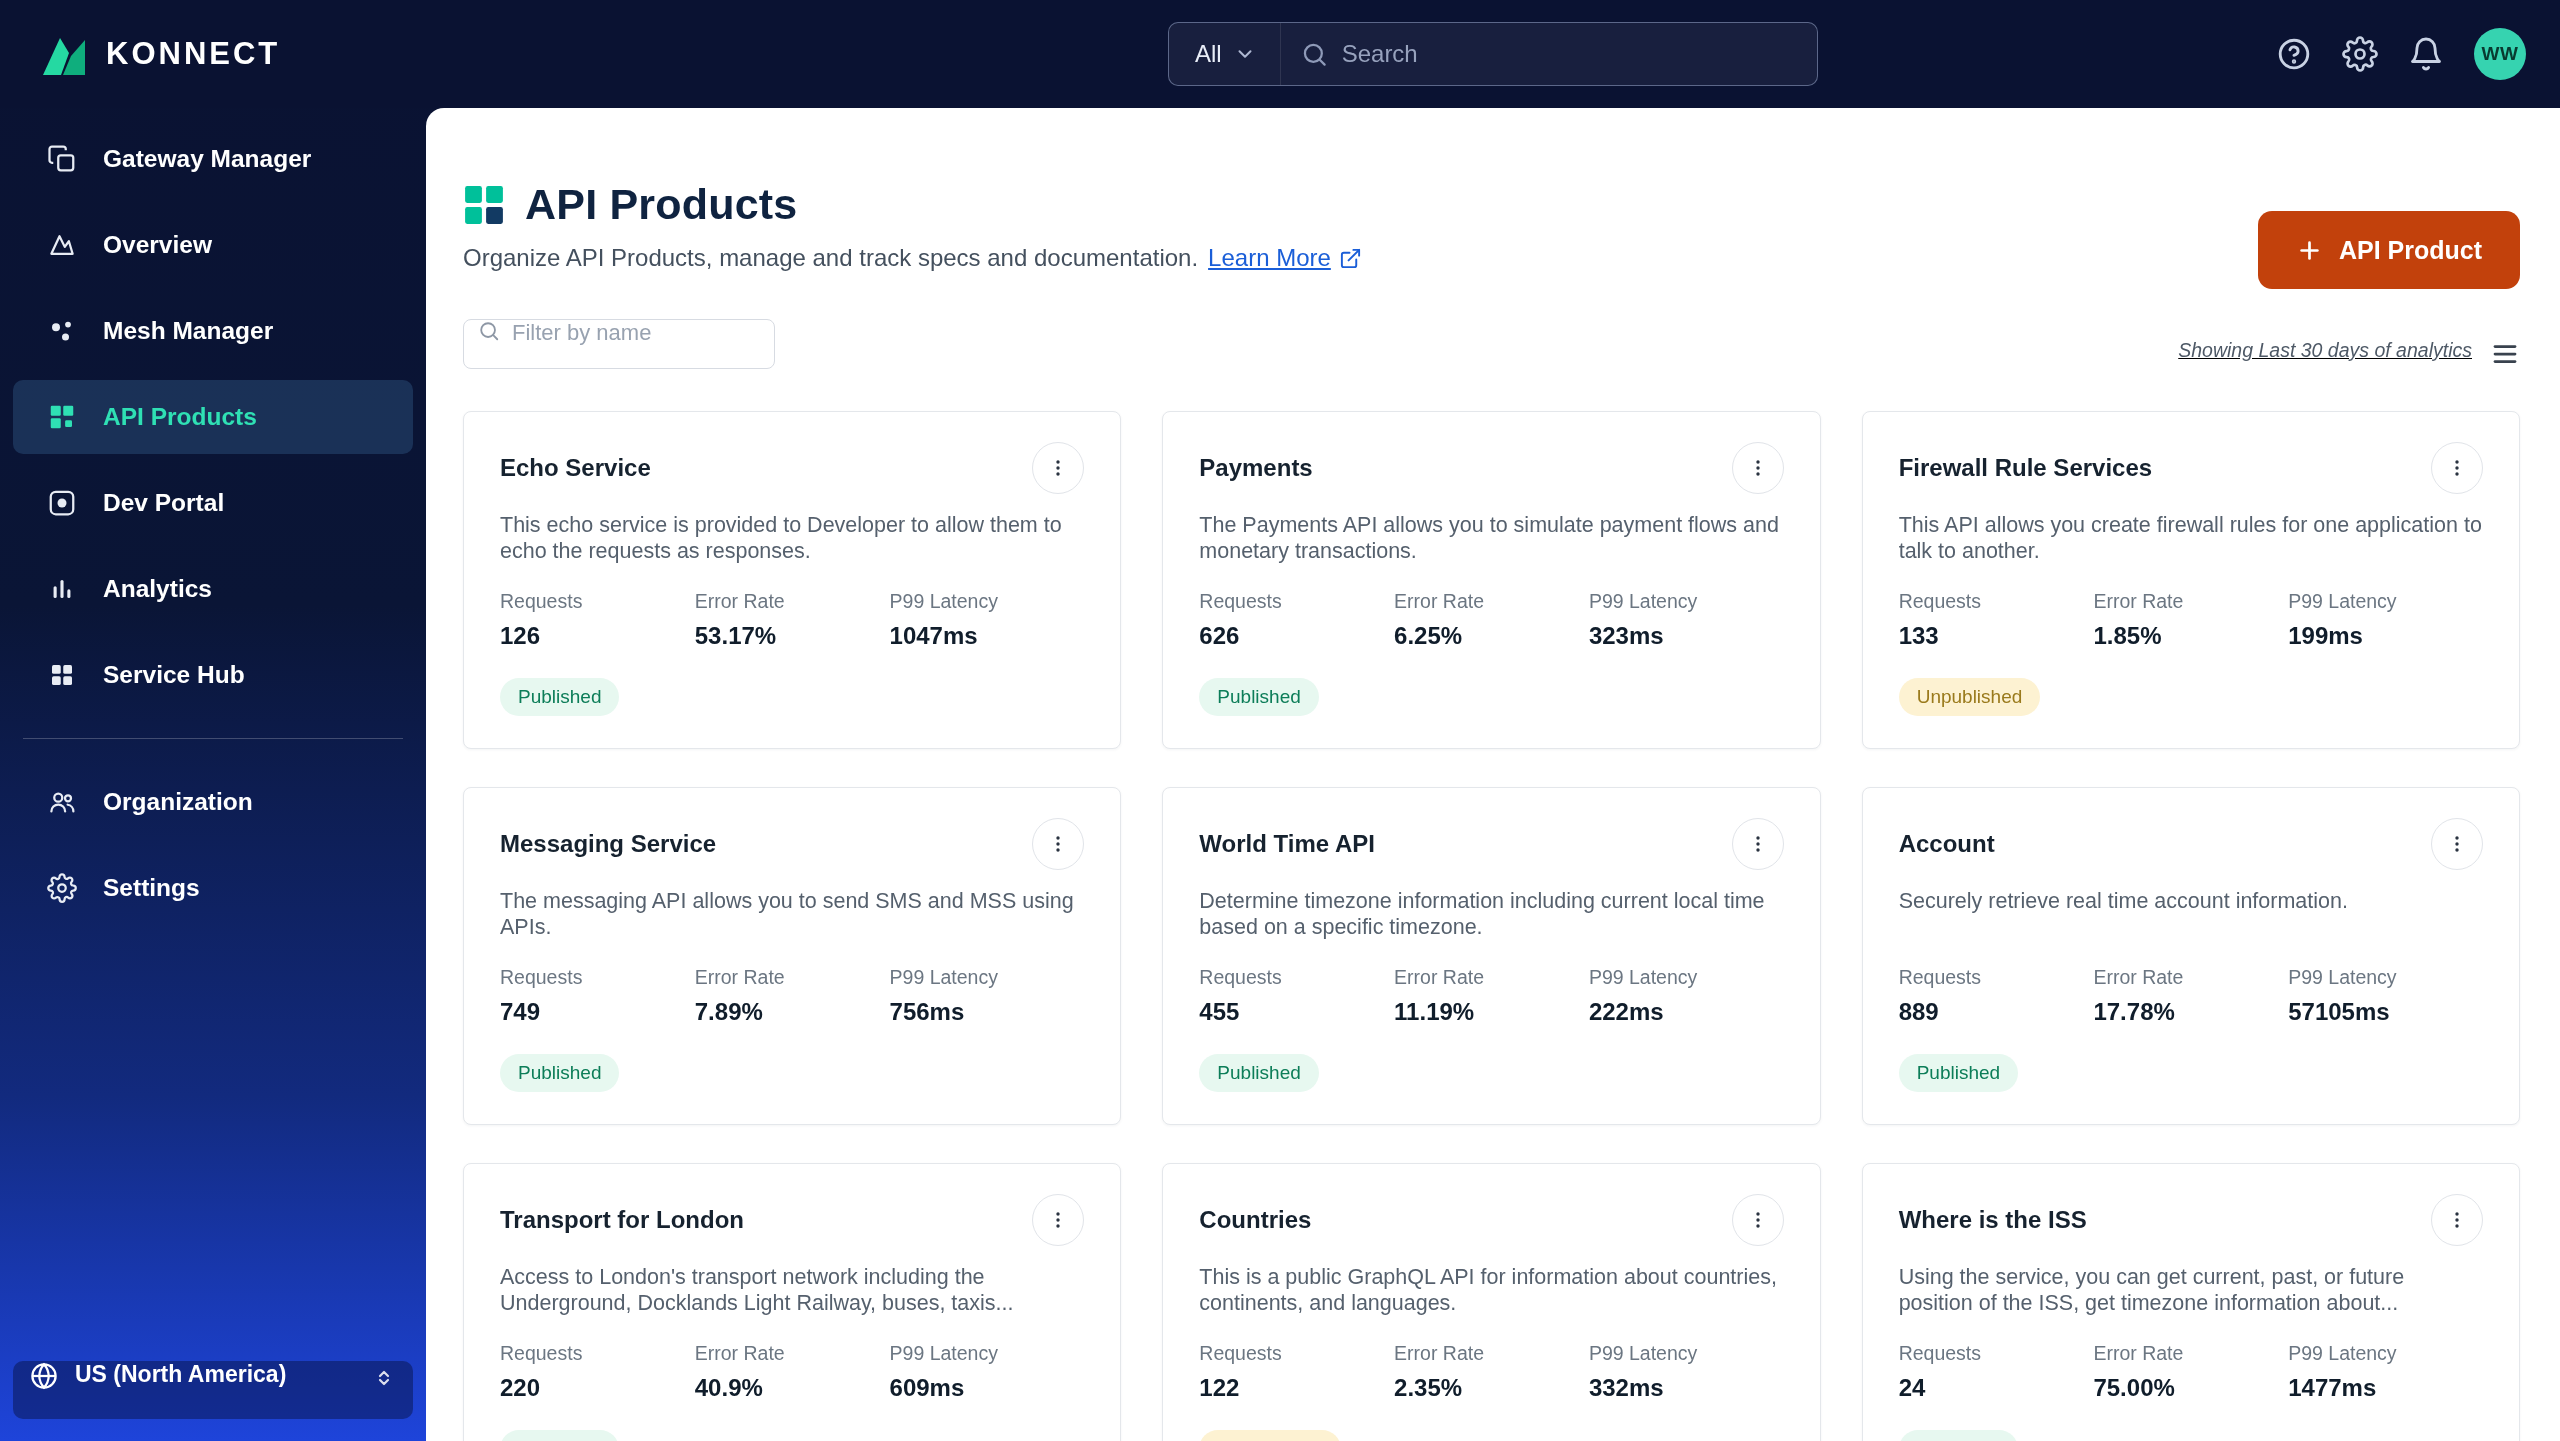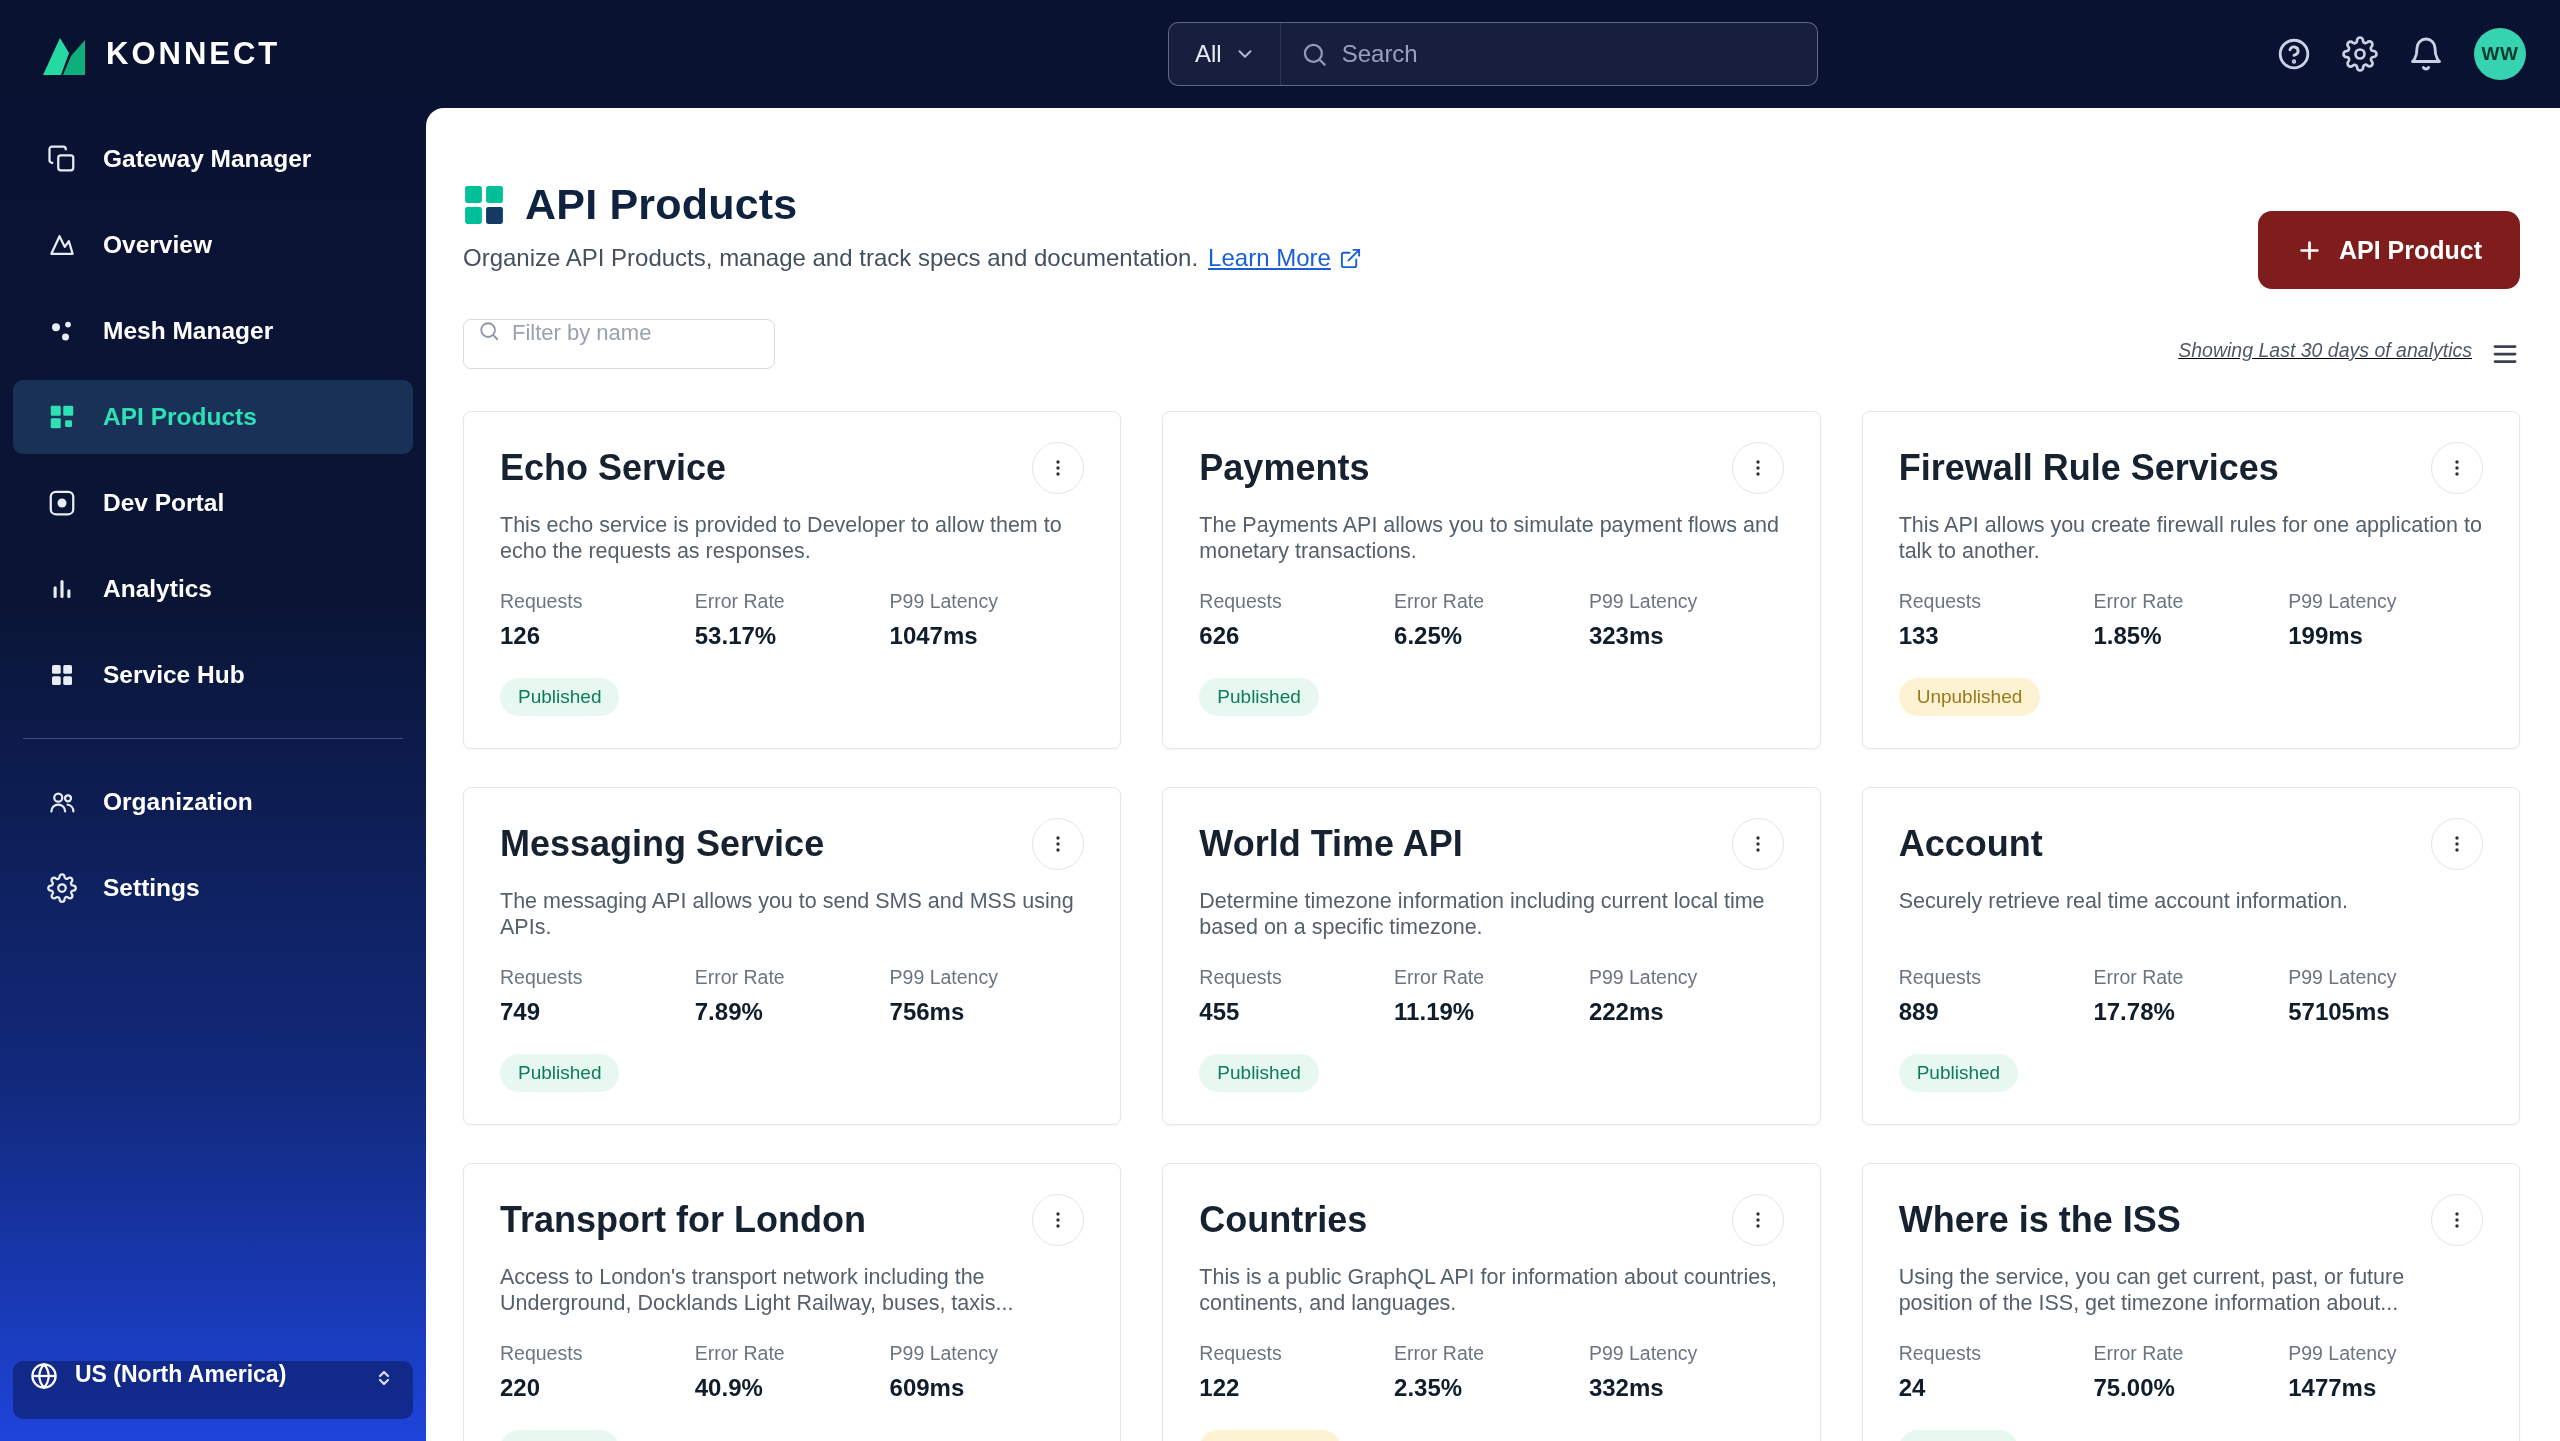--- a/index.html
+++ b/index.html
@@ -67,41 +67,41 @@
     border-top-left-radius:18px; padding:55px 40px 0 37px; overflow:hidden; z-index:6; }
 
   .page-header { display:flex; align-items:center; justify-content:space-between; }
   .title-row { display:flex; align-items:center; gap:20px; }
   .title-icon { width:42px; height:42px; }
   h1.page-title { font-size:43px; font-weight:800; color:#0f2340; letter-spacing:0.2px; }
   .subtitle { margin-top:15px; font-size:24px; color:#44505e; display:flex; align-items:center; gap:10px; }
   .subtitle a { color:#1a5ed8; text-decoration:underline; display:inline-flex; align-items:center; gap:8px; cursor:pointer; }
   .subtitle a .ext { width:23px; height:23px; }
 
-  .new-btn { display:flex; align-items:center; gap:16px; background:#7f1d1d; color:#ffffff;
+  .new-btn { display:flex; align-items:center; gap:16px; background:#c2410c; color:#ffffff;
     font-size:25px; font-weight:600; height:78px; padding:0 38px; border-radius:14px; border:none;
     cursor:pointer; font-family:inherit;margin-top:48px; }
   .new-btn .plus { width:27px; height:27px; }
 
   .toolbar { margin-top:30px; display:flex; align-items:flex-end; justify-content:space-between; }
   .filter { width:312px; height:50px; border:1.5px solid #d7dbe2; border-radius:8px; background:#fff;
     display:flex; align-items:flex-start; gap:12px; padding:0 14px; color:#8d97a5; }
   .filter .mag { width:22px; height:22px; flex:none; }
   .filter input { flex:1; border:none; outline:none; font-size:22px; font-family:inherit; color:#2c3744; background:transparent; }
   .filter input::placeholder { color:#98a2b0; }
   .toolbar-right { display:flex; align-items:flex-start; gap:18px;text-decoration:underline; }
   .analytics-note { color:#4e5966; font-size:19.5px; font-style:italic; }
   .density-btn { width:30px; height:30px; color:#39424e; cursor:pointer; }
 
   
   .grid { margin-top:42px; display:grid; grid-template-columns:repeat(3,1fr); gap:38px 41px; }
   .card { background:#ffffff; border:1px solid #e4e7eb; border-radius:8px;
     padding:30px 36px 32px; min-height:334px; box-shadow:0 1px 3px rgba(20,30,50,0.05); cursor:pointer; }
   .card-head { display:flex; justify-content:space-between; align-items:center; }
-  .card-title { font-size:36px; font-weight:700; color:#16222f; }
+  .card-title { font-size:24px; font-weight:700; color:#16222f; }
   .kebab { width:52px; height:52px; border-radius:50%; border:1px solid #e1e4e9; background:#fff;
     display:flex; align-items:center; justify-content:center; color:#2a3340; cursor:pointer; flex:none; }
   .kebab svg { width:24px; height:24px; }
   .card-desc { margin-top:18px; font-size:21.5px; line-height:26px; color:#55606d; height:52px; overflow:hidden; }
   .stats { margin-top:26px; display:grid; grid-template-columns:1fr 1fr 1fr; }
   .stat-label { font-size:19.5px; color:#6b7682; }
   .stat-value { margin-top:9px; font-size:24px; font-weight:700; color:#101d2b; }
   .badge { display:inline-block; margin-top:28px; padding:8px 18px; border-radius:999px;
     font-size:19px; font-weight:500; }
   .badge.published { background:#e7f8f0; color:#0c7d58; }

